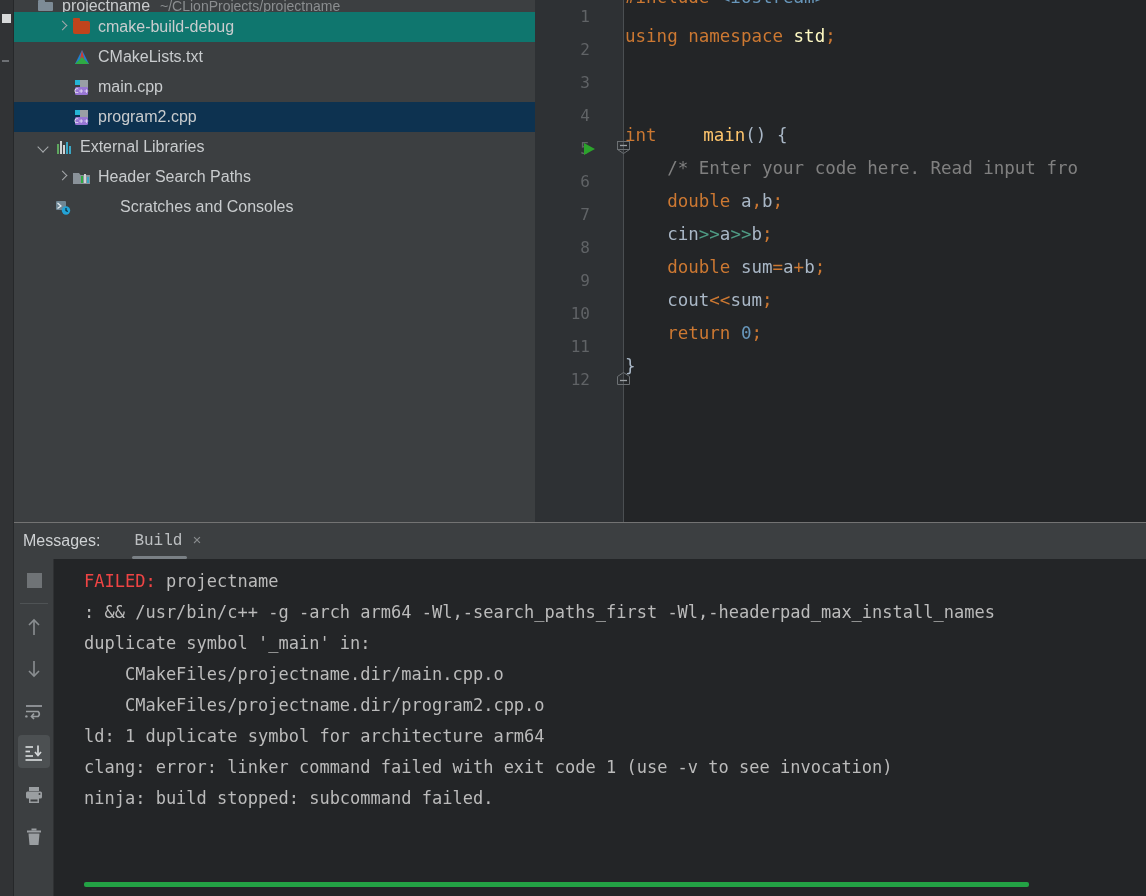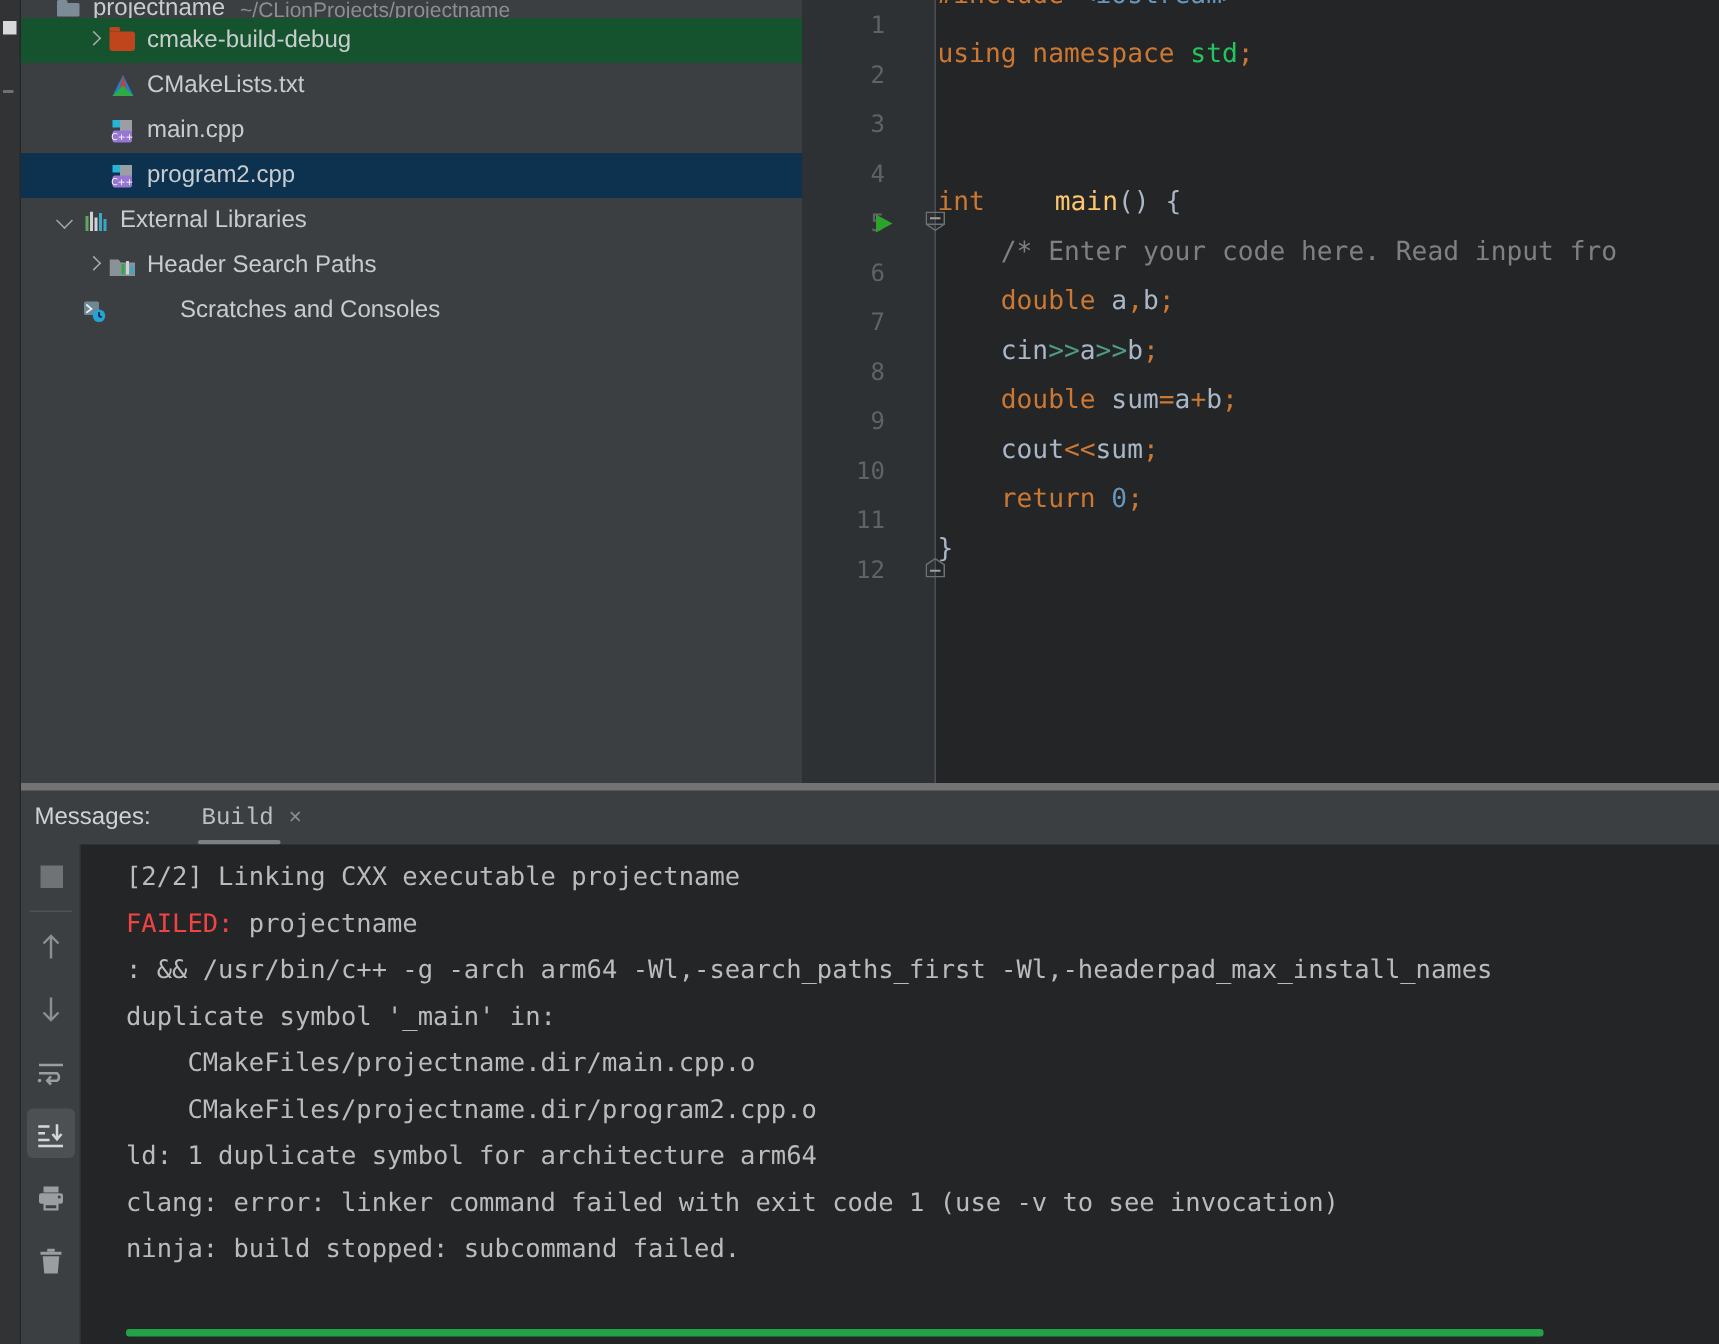--- a/index.html
+++ b/index.html
@@ -34,21 +34,21 @@
 
   
   .sidebar {
     position: absolute; left: 14px; top: 0; width: 521px; height: 522px;
     background: #3c3f41; overflow: hidden;
   }
   .row {
     position: relative; height: 30px; display: flex; align-items: center;
     font-size: 16px; color: #c9ccce; white-space: nowrap;
   }
-  .row.hover { background: #14532d; }
+  .row.hover { background: #0f766e; }
   .row.selected { background: #0d3250; }
   .arrow {
     width: 16px; height: 16px; flex: 0 0 16px; position: relative;
     margin-right: 2px;
   }
   .arrow.right::before {
     content: ""; position: absolute; left: 5px; top: 3px;
     width: 6px; height: 6px;
     border-right: 1.6px solid #a6a9ac; border-top: 1.6px solid #a6a9ac;
     transform: rotate(45deg);
@@ -102,31 +102,31 @@
   .runmark {
     position: absolute; left: 49px; top: 11px;
     width: 0; height: 0; border-left: 11px solid #2ca32c;
     border-top: 6.5px solid transparent; border-bottom: 6.5px solid transparent;
   }
   .foldopen, .foldclose {
     position: absolute; left: 82px; top: 9px; width: 13px; height: 13px;
   }
   .kw   { color: #cc7832; }
   .fn   { color: #ffc66d; margin-left: 36px; }
-  .ns   { color: #22c55e; }
+  .ns   { color: #fef9c3; }
   .cmt  { color: #808080; }
   .num  { color: #6897bb; }
   .op   { color: #a9b7c6; }
   .opg  { color: #4e9a83; }
   .punc { color: #a9b7c6; }
 
   
   .panel {
     position: absolute; left: 14px; top: 522px; width: 1132px; height: 374px;
-    background: #3c3f41; border-top: 5px solid #737373;
+    background: #3c3f41; border-top: 1px solid #737373;
   }
   .panel-tabs {
     position: relative; height: 36px; display: flex; align-items: center;
     padding-left: 9px; font-size: 16px; color: #bcbfc1;
   }
   .tab-title { color: #cfd2d4; margin-right: 32px; }
   .tab {
     position: relative; display: flex; align-items: center; height: 36px;
     color: #bcbfc1; padding: 0 2px; font-family: Liberation Mono, monospace;
   }
@@ -404,21 +404,20 @@
         <div class="tbtn">
           <svg width="18" height="20" viewBox="0 0 18 20">
             <rect x="2" y="3.5" width="14" height="2" fill="#9a9ea1"></rect>
             <rect x="6.5" y="1.5" width="5" height="2" fill="#9a9ea1"></rect>
             <path d="M3.5 6.5 H14.5 L13.5 18 H4.5 Z" fill="#9a9ea1"></path>
           </svg>
         </div>
       </div>
 
       <div class="console">
-        <div class="oline">[2/2] Linking CXX executable projectname</div>
         <div class="oline"><span class="failed">FAILED:</span><span> projectname</span></div>
         <div class="oline">: &amp;&amp; /usr/bin/c++ -g -arch arm64 -Wl,-search_paths_first -Wl,-headerpad_max_install_names</div>
         <div class="oline">duplicate symbol '_main' in:</div>
         <div class="oline">    CMakeFiles/projectname.dir/main.cpp.o</div>
         <div class="oline">    CMakeFiles/projectname.dir/program2.cpp.o</div>
         <div class="oline">ld: 1 duplicate symbol for architecture arm64</div>
         <div class="oline">clang: error: linker command failed with exit code 1 (use -v to see invocation)</div>
         <div class="underline-green"></div>
         <div class="oline">ninja: build stopped: subcommand failed.</div>
 

